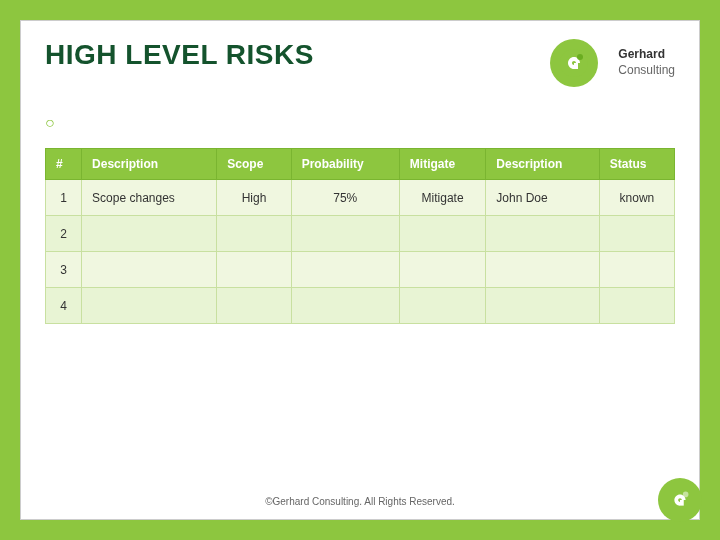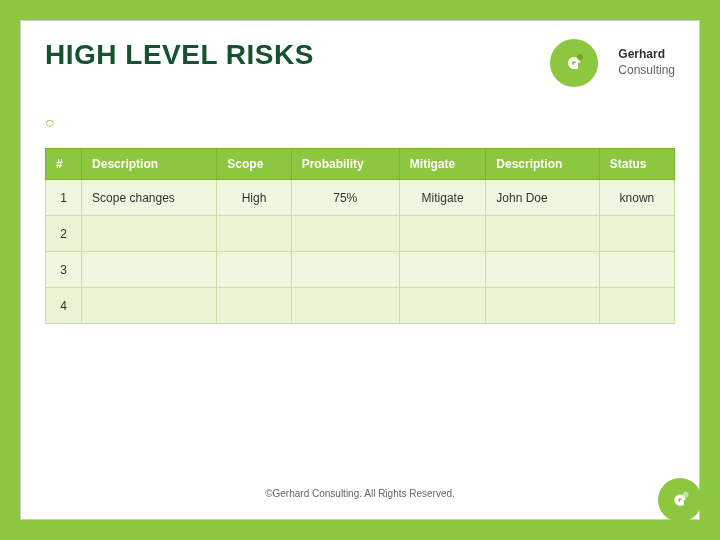--- a/index.html
+++ b/index.html
@@ -134,21 +134,21 @@
 
     .risk-table tbody td:first-child {
       text-align: center;
     }
 
     .footer-text {
       text-align: center;
       font-size: 10px;
       color: #666;
       position: absolute;
-      bottom: 20px;
+      bottom: 12px;
       width: 100%;
       left: 0;
     }
 
     .bottom-logo {
       position: absolute;
       bottom: 18px;
       right: 18px;
       width: 44px;
       height: 44px;

